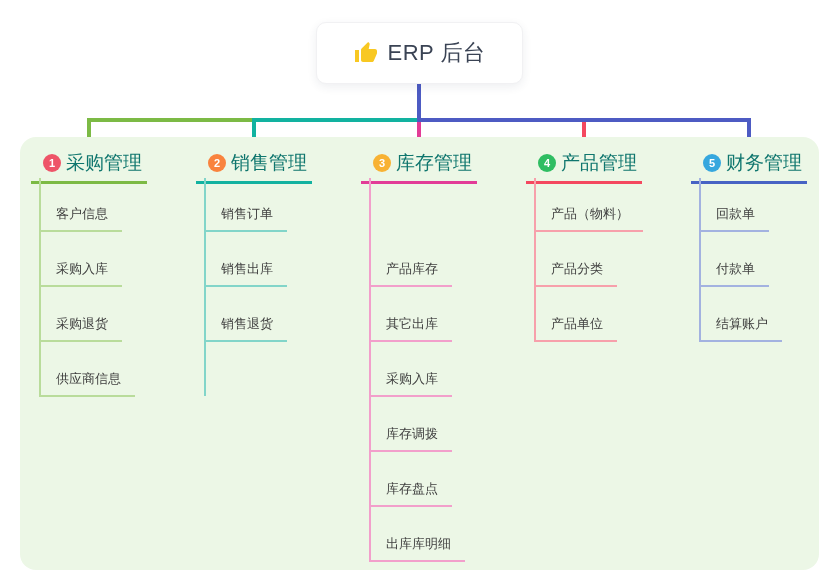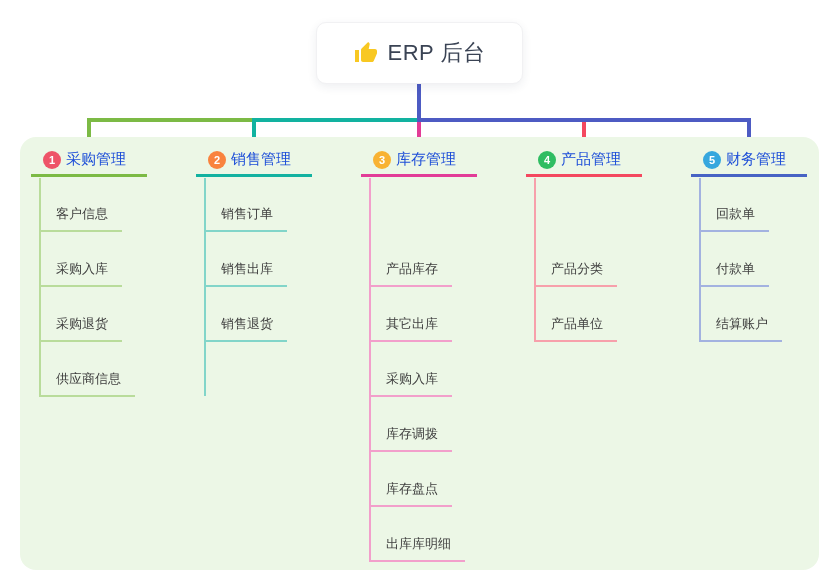--- a/index.html
+++ b/index.html
@@ -33,21 +33,21 @@
 
   
   .branch { position:absolute; top:0; width:170px; height:588px; }
   .branch-header { position:absolute; top:150px; left:0; width:116px;
                    display:flex; align-items:center; gap:5px;
                    padding:0 0 5px 12px; border-bottom:3px solid var(--c);
                    cursor:default; }
   .badge { width:18px; height:18px; border-radius:50%; background:var(--badge);
            color:#fff; font-size:11px; font-weight:bold; flex:0 0 18px;
            display:flex; align-items:center; justify-content:center; }
-  .branch-label { font-size:15px; font-weight:500; color:#1d4ed8; white-space:nowrap; }
+  .branch-label { font-size:19px; font-weight:500; color:#0f766e; white-space:nowrap; }
   .rail { position:absolute; left:8px; top:178px; width:2px; background:var(--cc); }
   .child { position:absolute; left:8px; font-size:13px; line-height:18px; color:#3f3f3f;
            padding:0 14px 7px 17px; border-bottom:2px solid var(--cc);
            white-space:nowrap; }
   .t0{top:205px}.t1{top:260px}.t2{top:315px}.t3{top:370px}.t4{top:425px}.t5{top:480px}.t6{top:535px}
 </style>
 </head>
 <body>
 
 <div id="canvas">
@@ -109,20 +109,21 @@
     <div class="child t4">库存调拨</div>
     <div class="child t6">出库库明细</div>
   </div>
 
   <div class="branch" style="left: 526px; --c: #f4485f; --cc: #f7a0ab; --badge: #2fbd62;">
     <div class="branch-header">
       <span class="badge">4</span>
       <span class="branch-label">产品管理</span>
     </div>
     <div class="rail" style="height:163px"></div>
+    <div class="child t0">产品（物料）</div>
     <div class="child t1">产品分类</div>
     <div class="child t2">产品单位</div>
   </div>
 
   <div class="branch" style="left: 691px; --c: #4763c4; --cc: #a3b2e0; --badge: #36a7de;">
     <div class="branch-header">
       <span class="badge">5</span>
       <span class="branch-label">财务管理</span>
     </div>
     <div class="rail" style="height:163px"></div>

